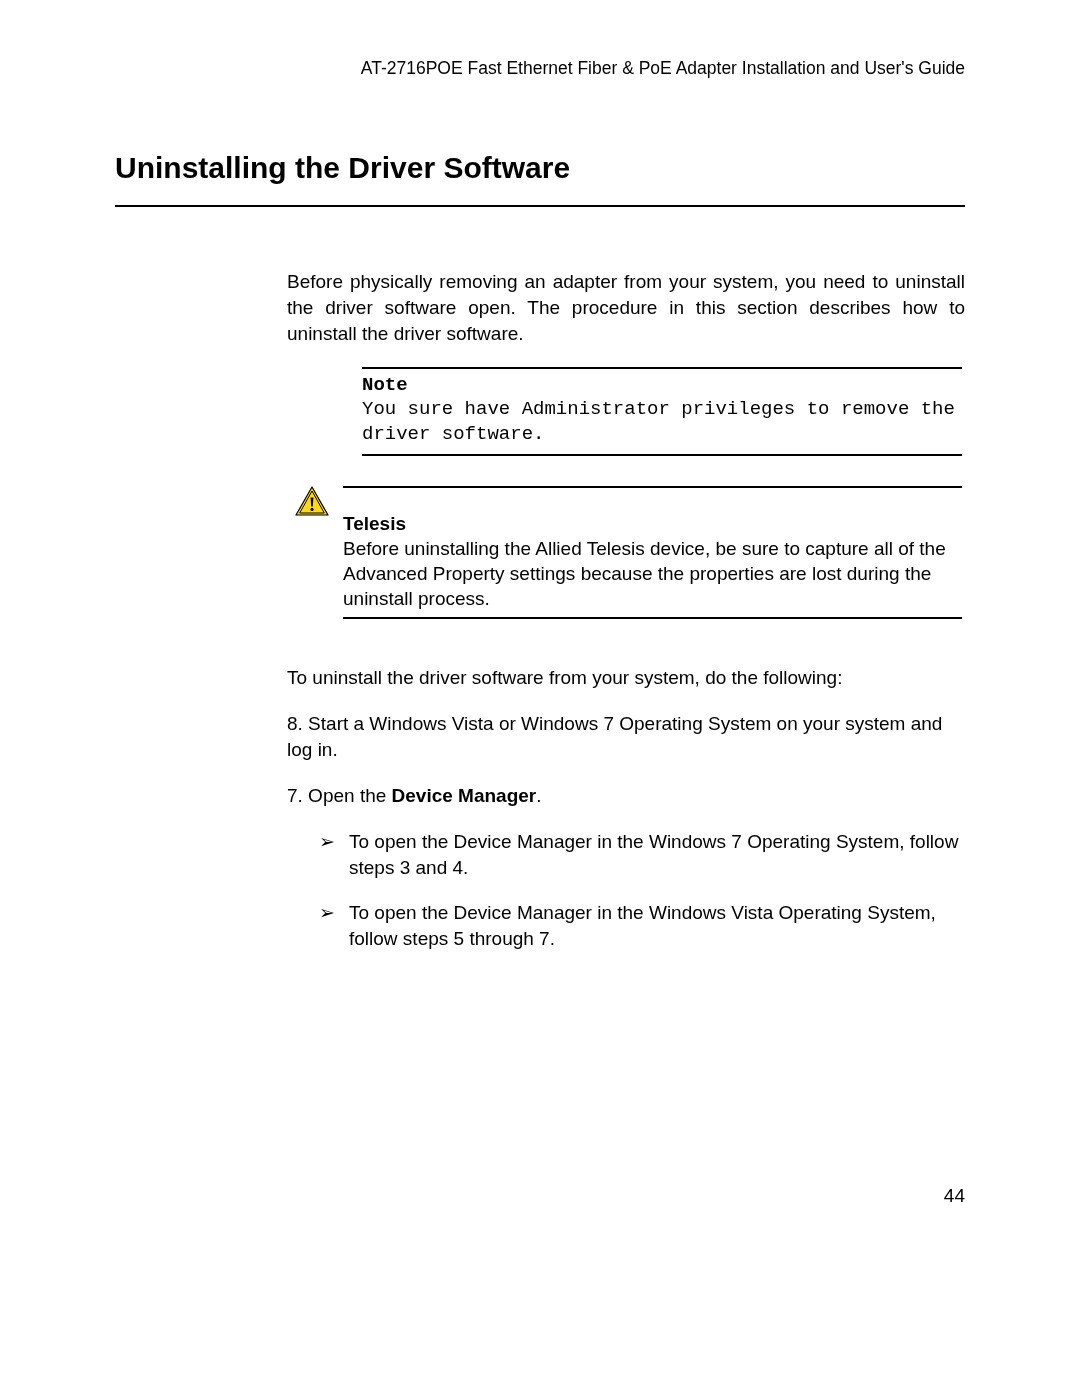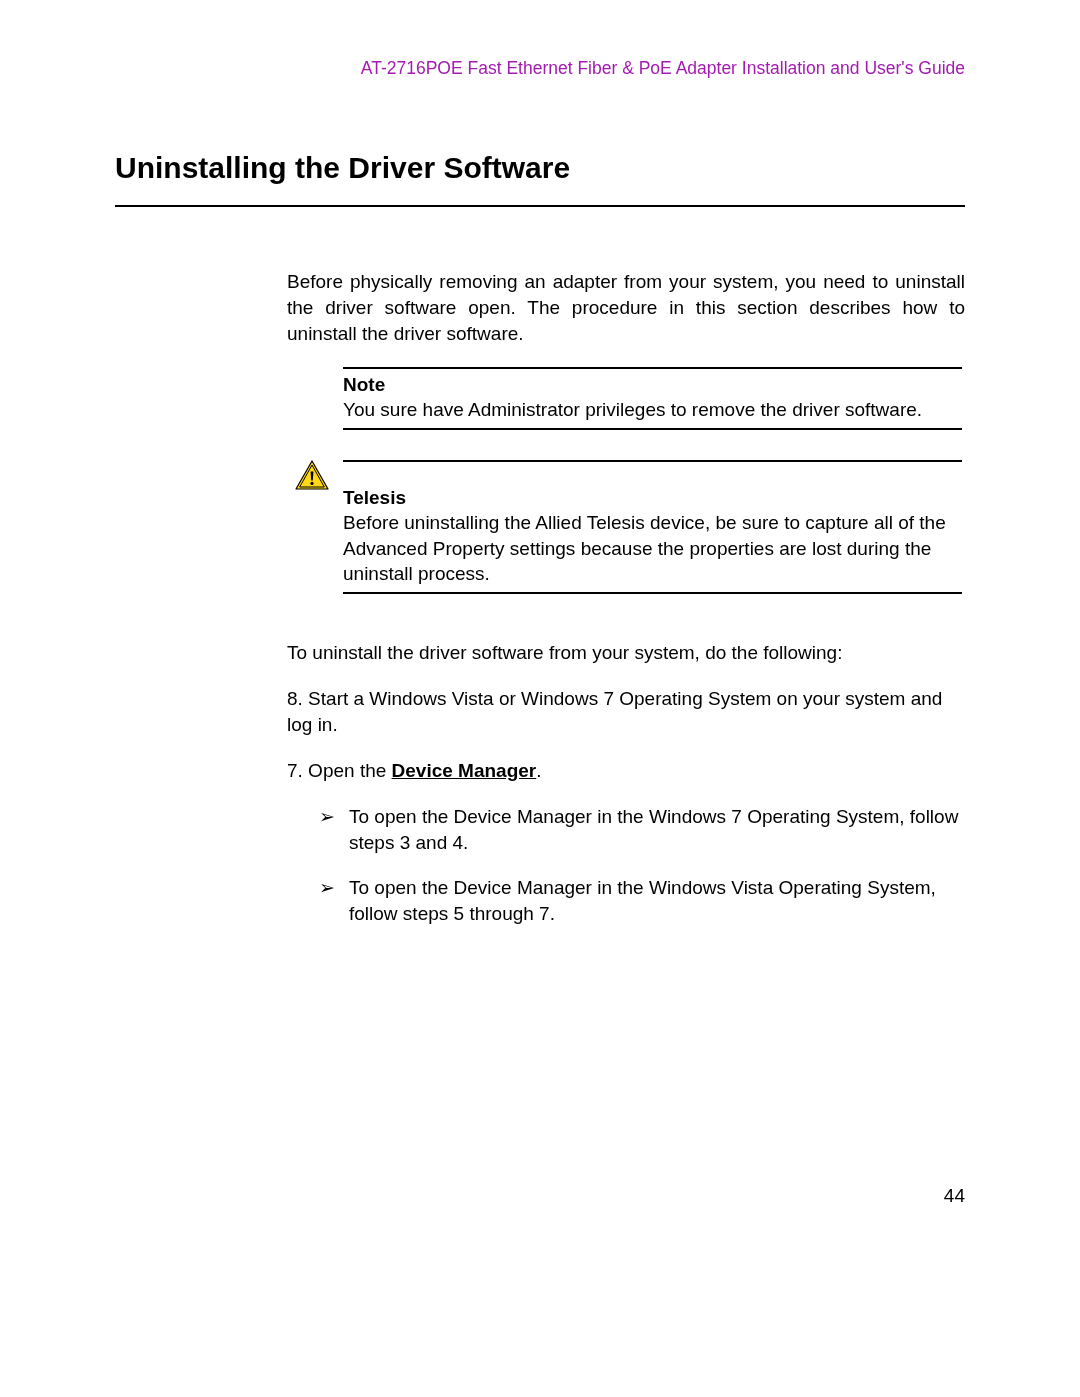--- a/index.html
+++ b/index.html
@@ -13,21 +13,21 @@
       width: 1080px;
       height: 1397px;
       background: #ffffff;
       position: relative;
       padding: 58px 115px 0 115px;
     }
 
     .header-text {
       text-align: right;
       font-size: 17.5px;
-      color: #a21caf;
+      color: #000000;
       margin-bottom: 72px;
     }
 
     .section-heading {
       font-size: 30px;
       font-weight: bold;
       color: #000;
       border-bottom: 2px solid #000;
       padding-bottom: 20px;
       margin-bottom: 62px;
@@ -43,23 +43,24 @@
       line-height: 1.37;
       text-align: justify;
       margin-bottom: 20px;
     }
 
     .callout-box {
       border-top: 2px solid #000;
       border-bottom: 2px solid #000;
       padding: 5px 0 6px 0;
       margin-bottom: 30px;
-      margin-left: 56px;
+      margin-left: 75px;
       margin-right: 3px;
       position: relative;
+      font-family: Liberation Mono, monospace;
     }
 
     .callout-title {
       font-size: 19px;
       font-weight: bold;
       display: block;
       margin-bottom: 1px;
     }
 
     .callout-text {
@@ -125,21 +126,20 @@
 
     .page-number {
       position: absolute;
       bottom: 190px;
       right: 115px;
       font-size: 19px;
     }
 
     .bold {
       font-weight: bold;
-      text-decoration: underline;
     }
   </style>
 </head>
 <body>
 
 <div class="header-text">AT-2716POE Fast Ethernet Fiber &amp; PoE Adapter Installation and User's Guide</div>
 
 <h1 class="section-heading">Uninstalling the Driver Software</h1>
 
 <div class="content-area">

